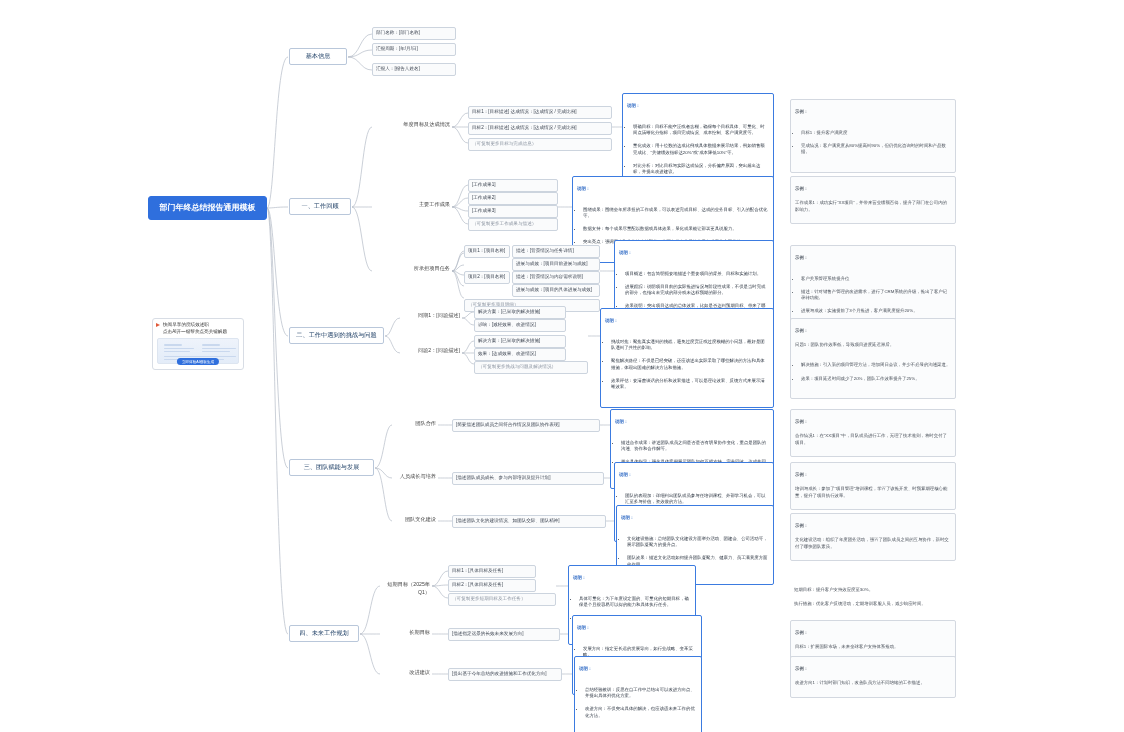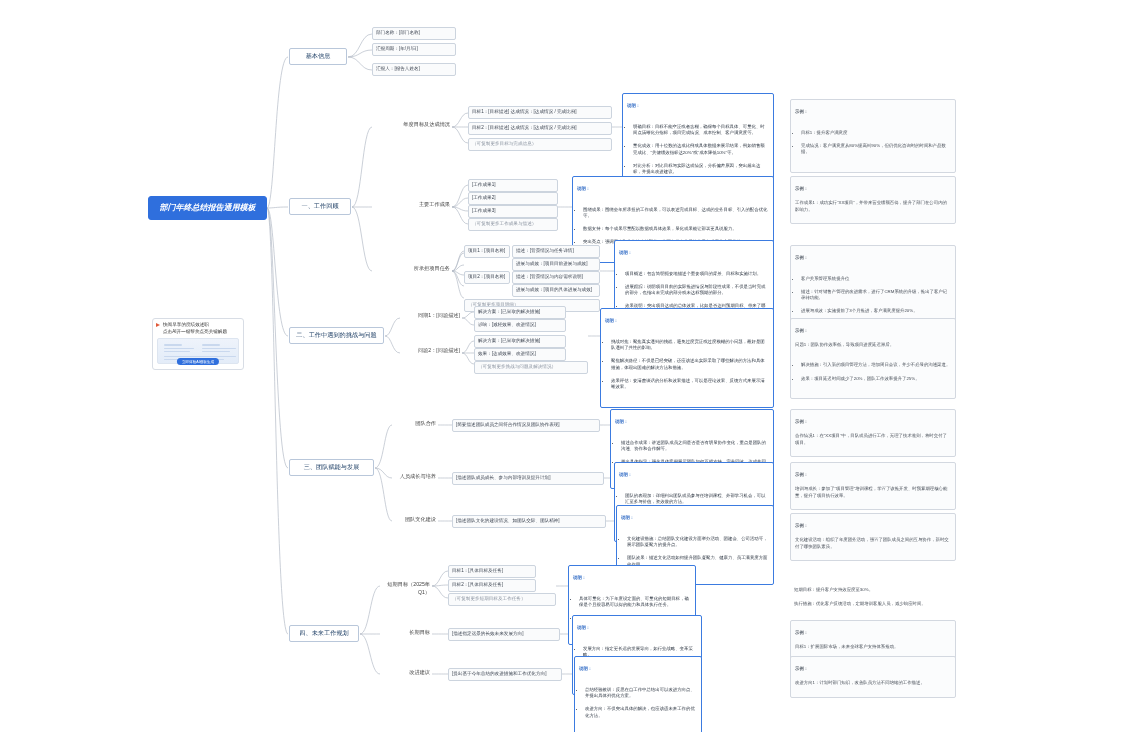--- a/index.html
+++ b/index.html
@@ -193,21 +193,21 @@
     <path d="M432,586 C440,586 440,585 448,585"></path>
     <path d="M432,586 C440,586 440,598 448,598"></path>
     <path d="M556,586 C562,586 562,586 568,586"></path>
     <path d="M432,634 C440,634 440,634 448,634"></path>
     <path d="M560,634 C566,634 566,634 572,634"></path>
     <path d="M432,674 C440,674 440,674 448,674"></path>
     <path d="M562,674 C568,674 568,674 574,674"></path>
   </g>
 </svg>
 
-<div class="node root" style="left:148px; top:196px; width:119px;font-style:italic;">部门年终总结报告通用模板</div>
+<div class="node root" style="left:148px; top:196px; width:119px;">部门年终总结报告通用模板</div>
 
 <div class="promo">
   <div class="play"></div>
   <div class="ptitle">
     <span>快阅早享的度绩效述职</span><br>
     <span>点击AI开一键帮您点亮关键解题</span>
   </div>
   <div class="pimg">
     <div class="bar" style="left:6px;top:5px;width:18px;height:2px;"></div>
     <div class="bar" style="left:6px;top:9px;width:30px;height:1.5px;"></div>

